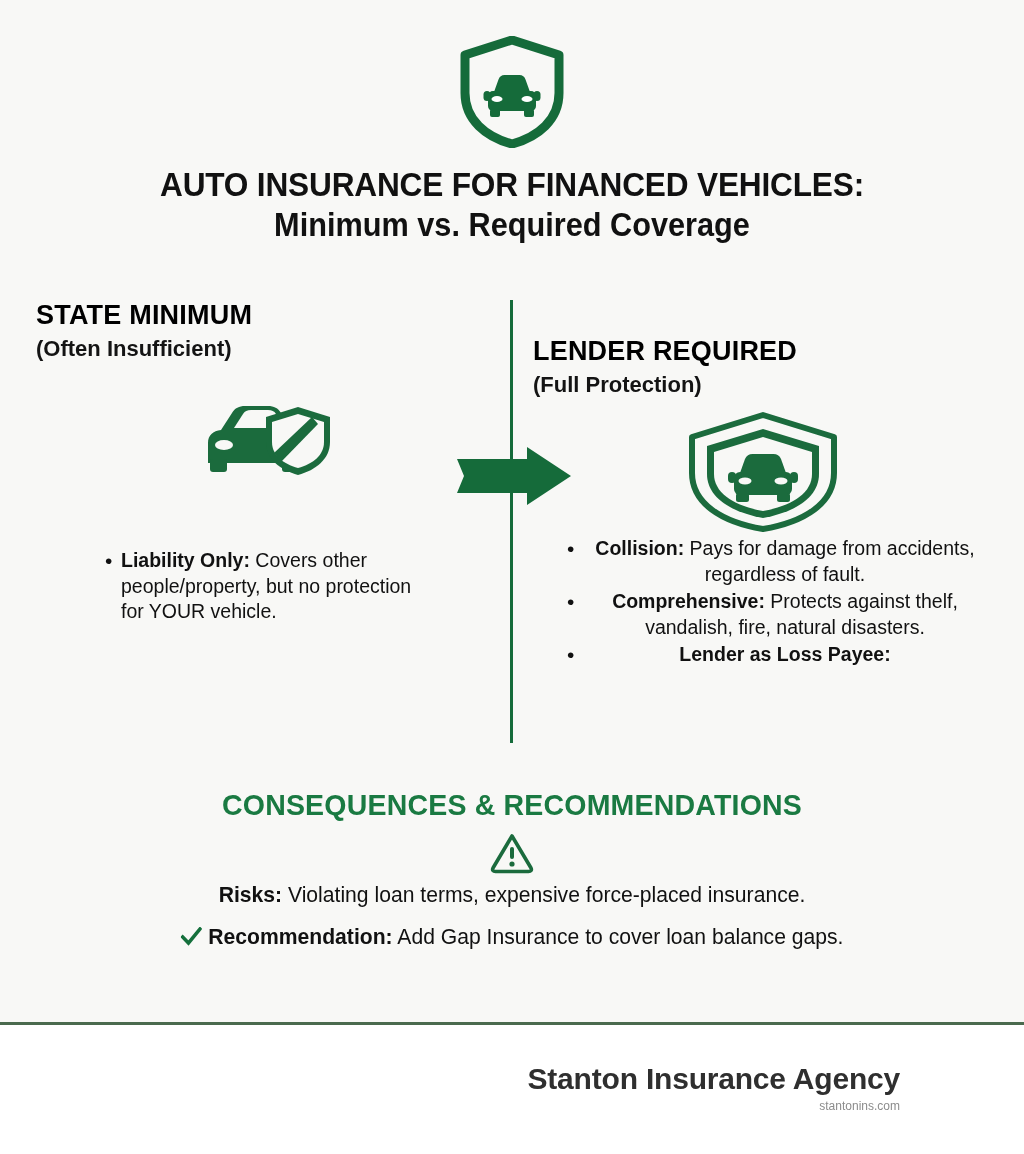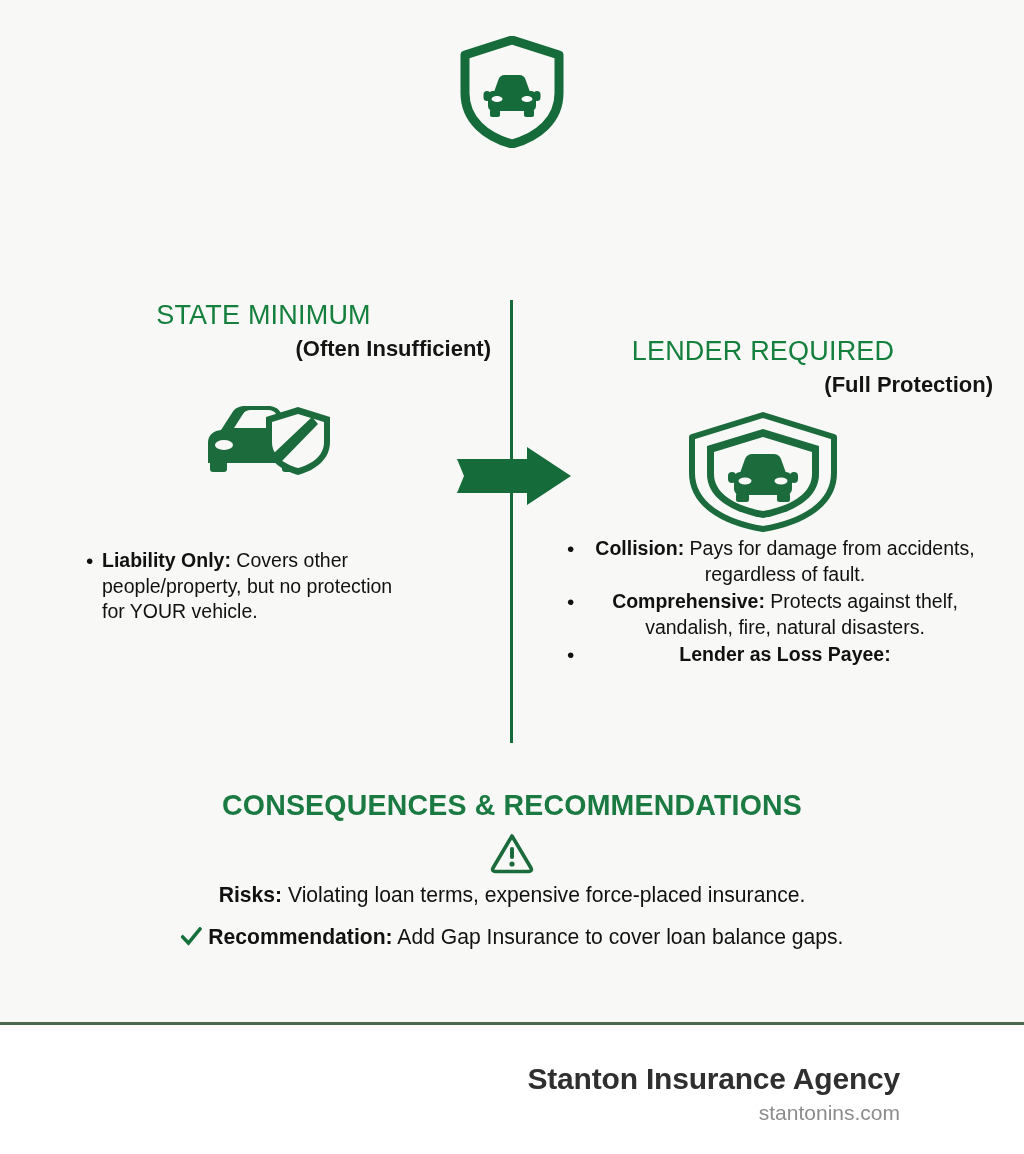--- a/index.html
+++ b/index.html
@@ -75,29 +75,28 @@
 
   
   .col {
     position: absolute;
     top: 300px;
   }
   .col-left  { left: 36px;  width: 455px; }
   .col-right { left: 533px; width: 460px; margin-top: 36px; }
 
   .col-head {
-    text-align: center;
-    font-weight: normal;
+    font-weight: bold;
     font-size: 27px;
-    color: #15803d;
+    color: #000000;
     letter-spacing: 0.2px;
     line-height: 1.18;
   }
   .col-sub {
-    text-align: right;
+    text-align: left;
     font-weight: bold;
     font-size: 22px;
     color: #141414;
     line-height: 1.5;
   }
 
   .icon-row {
     text-align: center;
     margin-top: 22px;
     height: 118px;
@@ -121,21 +120,21 @@
   ul.bullets li::before {
     content: "\2022";
     position: absolute;
     left: 0;
     top: -1px;
     font-size: 21px;
     color: #111111;
   }
   ul.bullets li b { font-weight: bold; }
 
-  .left-list  { position: absolute; left: 64px;  top: 548px; width: 330px; }
+  .left-list  { position: absolute; left: 83px;  top: 548px; width: 330px; }
   .right-list { position: absolute; left: 545px; top: 536px; width: 420px; }
   .right-list li { margin-bottom: 3px; text-align: center; }
 
   
   .arrow {
     position: absolute;
     left: 455px;
     top: 445px;
     width: 118px;
     height: 62px;
@@ -206,21 +205,21 @@
     text-align: right;
   }
   .agency-name {
     font-weight: bold;
     font-size: 30px;
     color: #2f2f2f;
     line-height: 1.25;
     letter-spacing: -0.2px;
   }
   .agency-site {
-    font-size: 21px;
+    font-size: 12px;
     color: #8c8c8c;
     line-height: 1.3;
     margin-top: 1px;
     text-align: right;
   }
   .logo {
     position: absolute;
     left: 913px;
     top: 1058px;
     width: 111px;
@@ -246,20 +245,24 @@
         <rect x="25.5" y="55" width="7" height="10" rx="3.5"></rect>
         <rect x="75.5" y="55" width="7" height="10" rx="3.5"></rect>
       </g>
       <g fill="#ffffff">
         <ellipse cx="39" cy="63" rx="5.5" ry="3"></ellipse>
         <ellipse cx="69" cy="63" rx="5.5" ry="3"></ellipse>
       </g>
     </svg>
   </div>
 
+  <div class="title-block">
+    <div class="title-line1">AUTO INSURANCE FOR FINANCED VEHICLES:</div>
+    <div class="title-line2">Minimum vs. Required Coverage</div>
+  </div>
 
   <div class="v-divider"></div>
 
   <div class="col col-left">
     <div class="col-head">STATE MINIMUM</div>
     <div class="col-sub">(Often Insufficient)</div>
     <div class="icon-row">
       <svg width="140" height="100" viewBox="0 0 140 100">
         <g fill="#1b6b3d">
           <path d="M14 56 C14 48 19 44 27 43 L38 26 C41 21 45 19 51 19 L74 19 C80 19 84 21 87 26 L97 43 C104 44 109 48 109 56 L109 76 L14 76 Z"></path>

